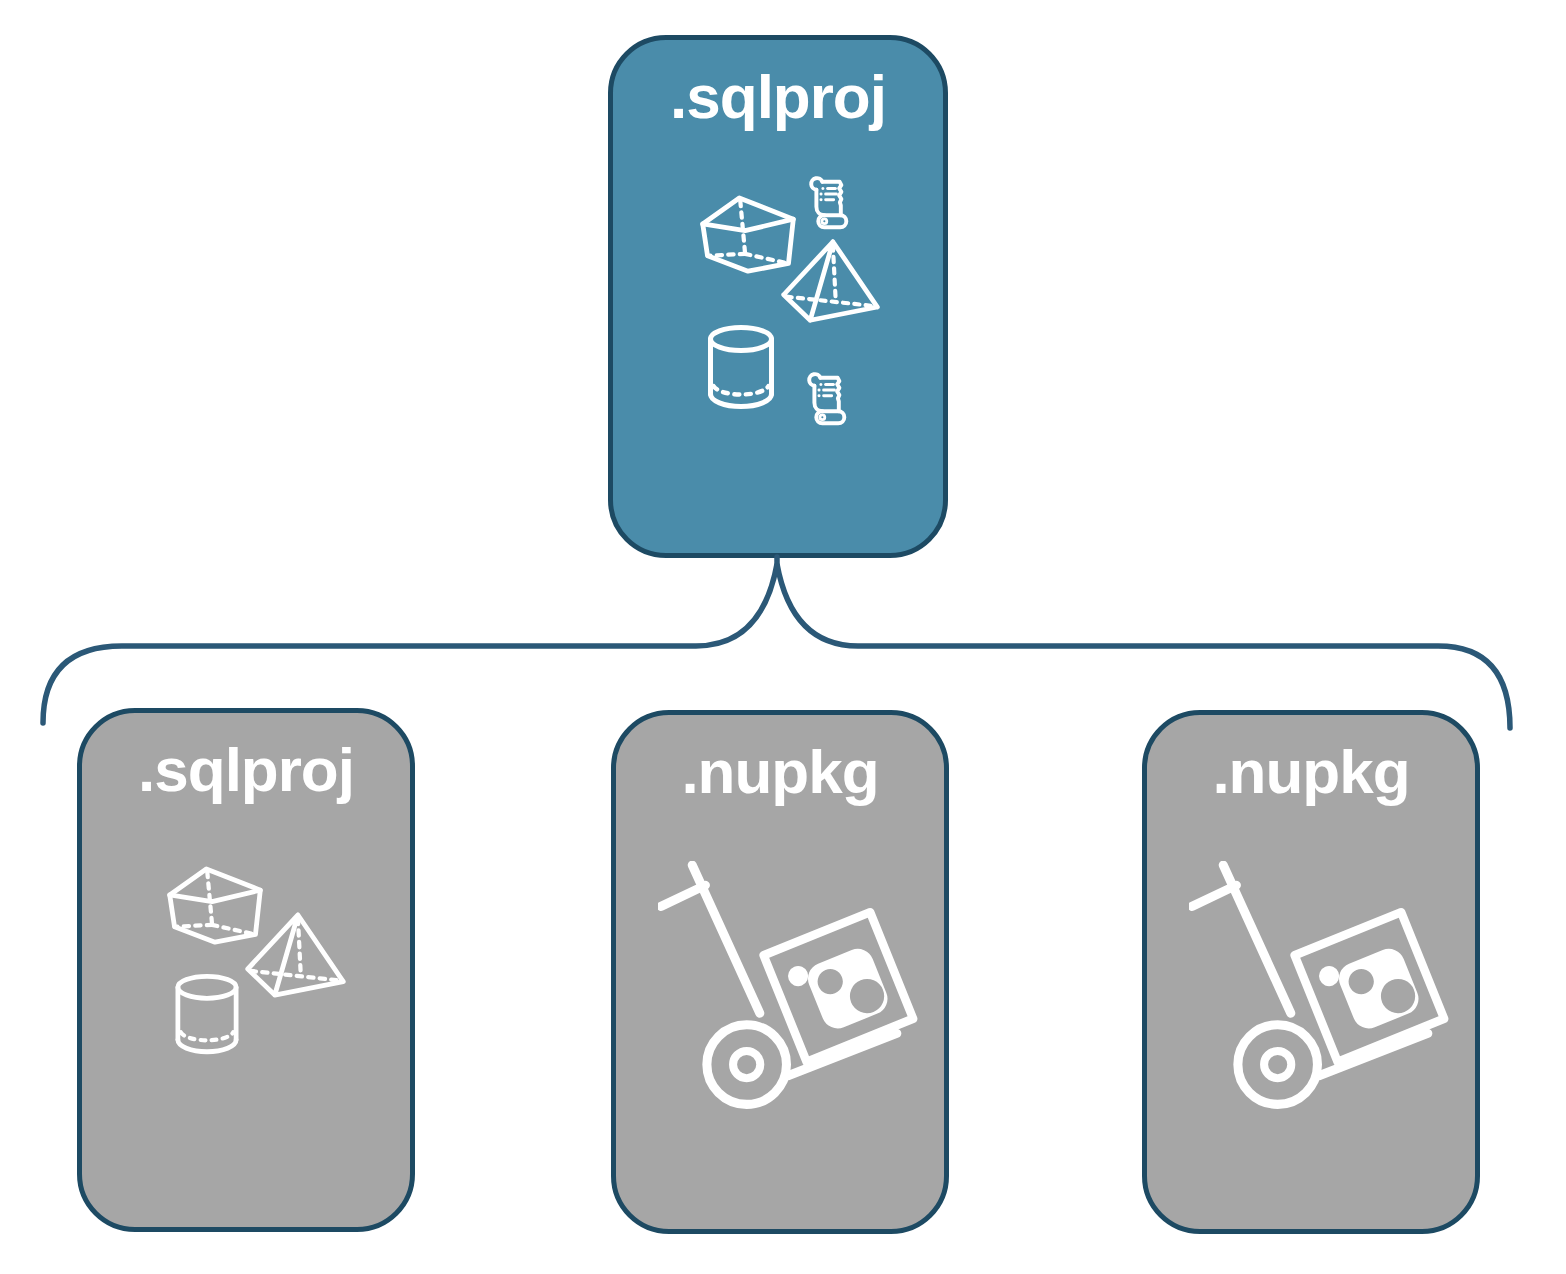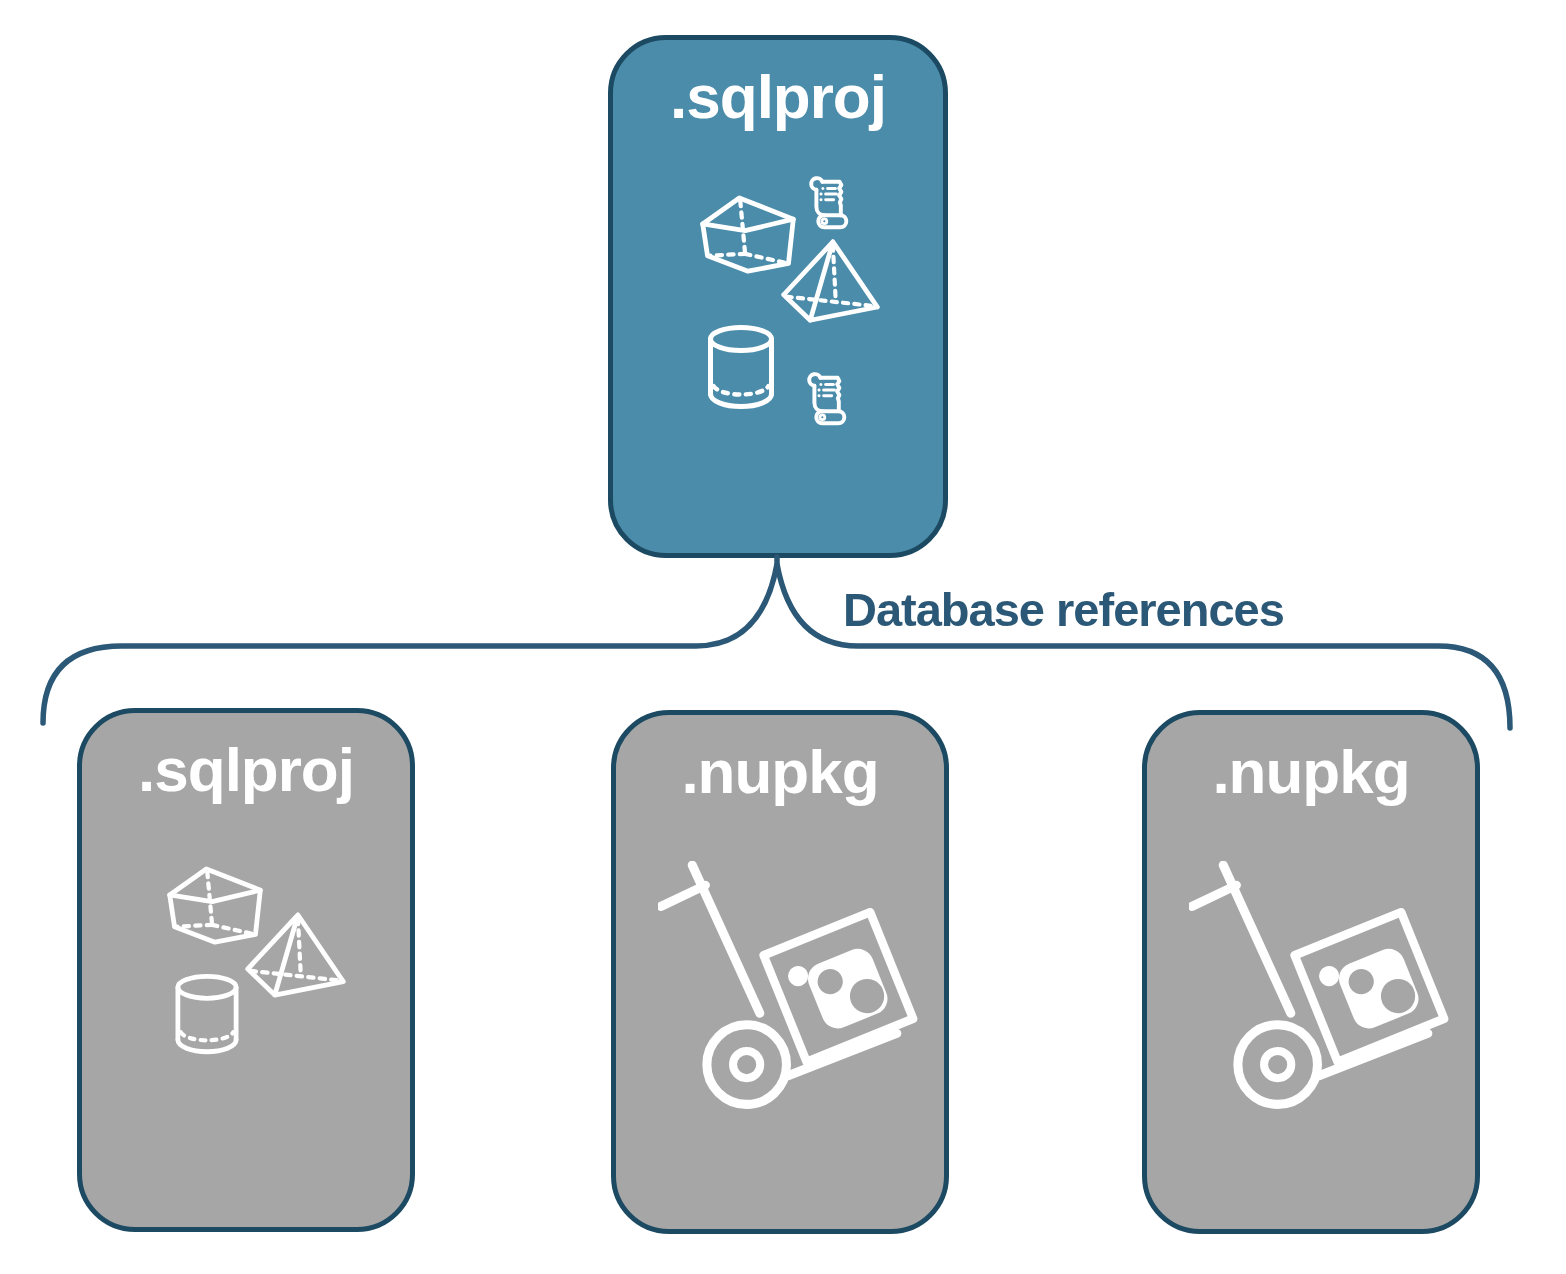--- a/index.html
+++ b/index.html
@@ -126,21 +126,20 @@
       </svg>
   </div>
 
   <svg class="brace" viewBox="0 0 1566 1274">
     <g fill="none" stroke="#2b5877" stroke-width="5.5" stroke-linecap="round">
       <path d="M777 557 L777 566"></path>
       <path d="M43 723 Q43 646 122 646 L696 646 Q762 646 777 564 Q792 646 858 646 L1438 646 Q1510 646 1510 728"></path>
     </g>
   </svg>
 
-  <div class="connector-label">Database references</div>
 
   <div class="card card-child" id="card-child-0">
     <div class="card-label">.sqlproj</div>
     <svg class="icon c-cube" viewBox="0 0 110 95">
         <use href="#sym-cube"></use>
       </svg>
     <svg class="icon c-pyramid" viewBox="0 0 112 96">
         <use href="#sym-pyramid"></use>
       </svg>
     <svg class="icon c-cylinder" viewBox="0 0 72 88">

